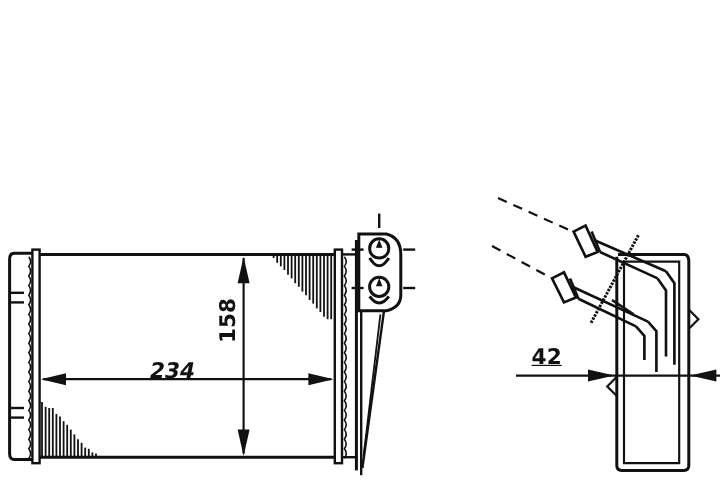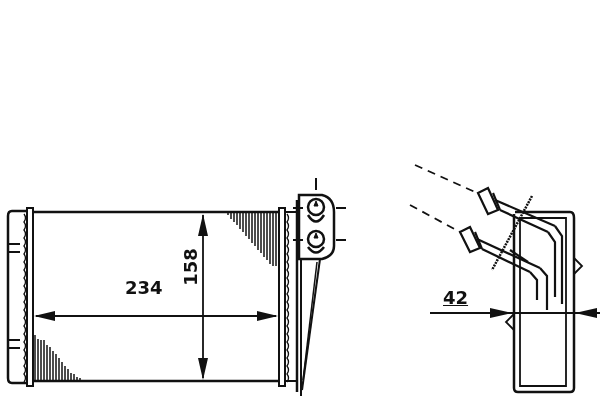--- a/index.html
+++ b/index.html
@@ -1,19 +1,19 @@
 <!DOCTYPE html>
 <html><head>
 <meta charset="utf-8">
 <style>
   html, body { margin: 0; padding: 0; background: #ffffff; }
   body { width: 600px; height: 400px; overflow: hidden; position: relative; font-family: "DejaVu Sans", sans-serif; }
   #canvas { position: absolute; left: 0; top: 0; width: 600px; height: 400px; }
   .dim-label { position: absolute; font-family: "DejaVu Sans", sans-serif; font-weight: bold; font-size: 18px; color: #111111; line-height: 1; }
-  #label-width { left: 125px; top: 279px; }
+  #label-width { left: 125px; top: 301px; font-style: italic; }
   #label-height { left: 172px; top: 258px; transform: rotate(-90deg); transform-origin: center; }
   #label-depth { left: 443px; top: 289px; text-decoration: underline; }
 </style>
 </head>
 <body>
 
 <svg id="canvas" viewBox="0 0 600 400" xmlns="http://www.w3.org/2000/svg">
   <g stroke="#111" fill="none" stroke-width="2">
 
     <path d="M 30 211 L 12 211 Q 8 211 8 216 L 8 378 Q 8 383 12 383 L 30 383" stroke-width="2.5"></path>

